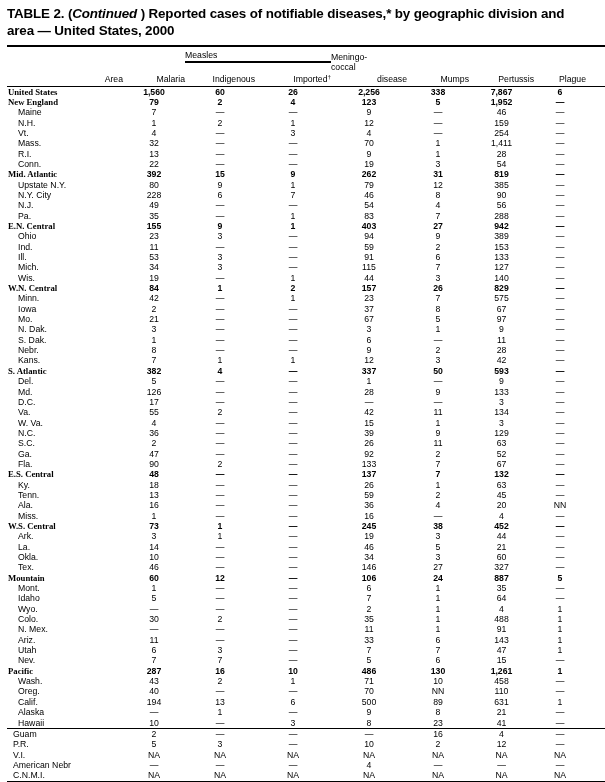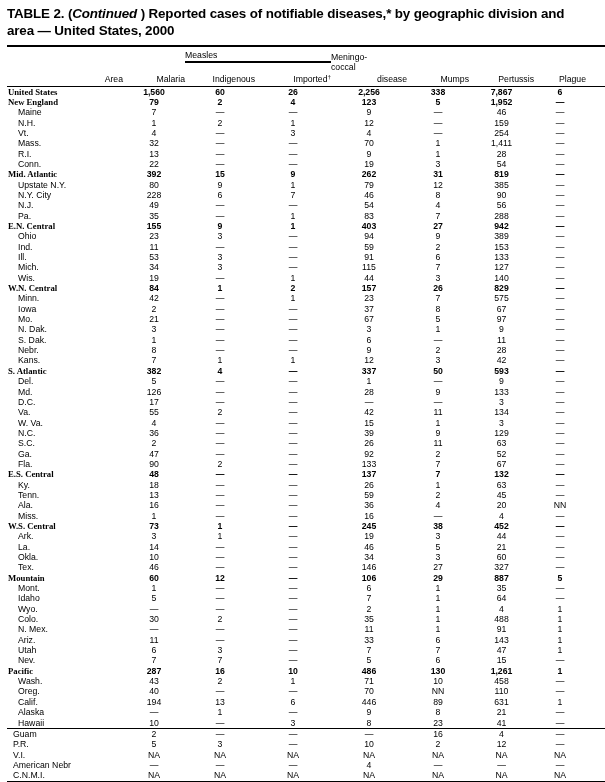--- a/index.html
+++ b/index.html
@@ -690,21 +690,21 @@
           <td>327</td>
           <td>—</td>
           <td>NN</td>
         </tr>
         <tr class="row total">
           <td class="area">Mountain</td>
           <td>60</td>
           <td>12</td>
           <td>—</td>
           <td>106</td>
-          <td>29</td>
+          <td>24</td>
           <td>887</td>
           <td>5</td>
           <td>—</td>
         </tr>
         <tr class="row sub">
           <td class="area">Mont.</td>
           <td>1</td>
           <td>—</td>
           <td>—</td>
           <td>6</td>
@@ -821,21 +821,21 @@
           <td>NN</td>
           <td>110</td>
           <td>—</td>
           <td>3</td>
         </tr>
         <tr class="row sub">
           <td class="area">Calif.</td>
           <td>194</td>
           <td>13</td>
           <td>6</td>
-          <td>446</td>
+          <td>500</td>
           <td>89</td>
           <td>631</td>
           <td>1</td>
           <td>—</td>
         </tr>
         <tr class="row sub">
           <td class="area">Alaska</td>
           <td>—</td>
           <td>1</td>
           <td>—</td>

